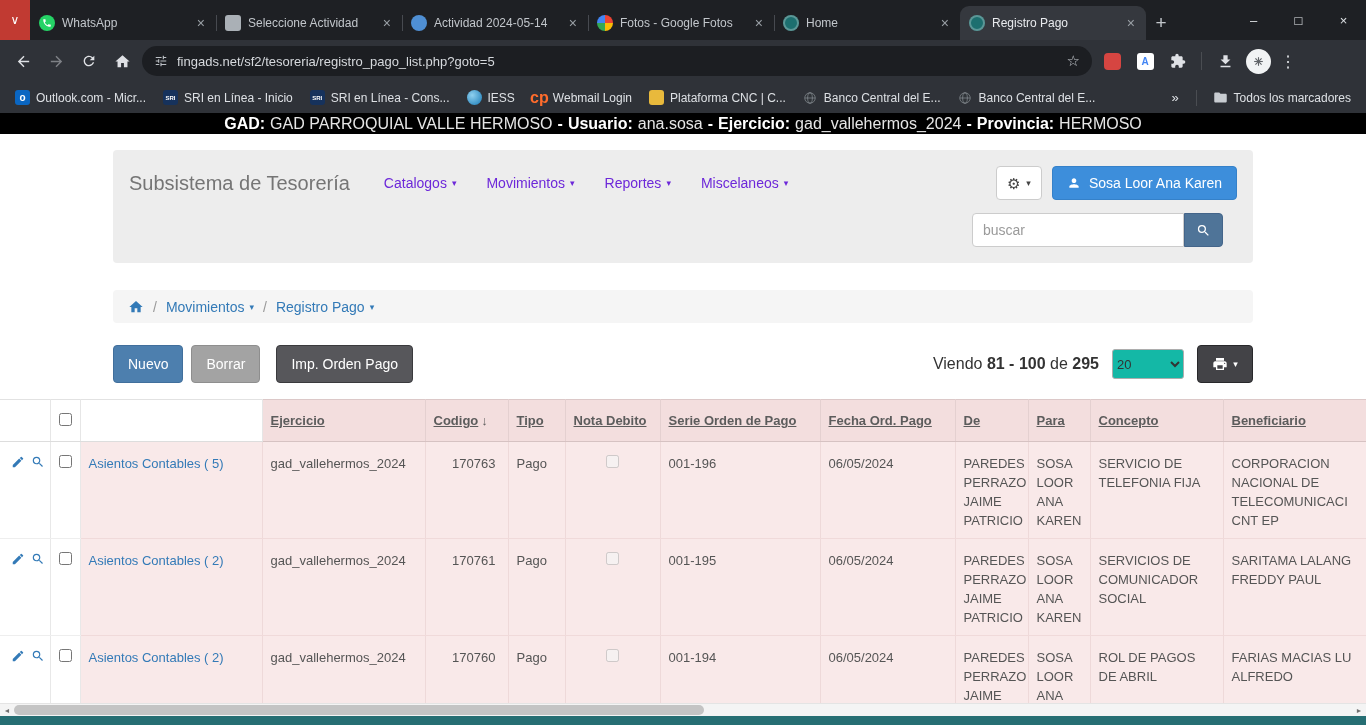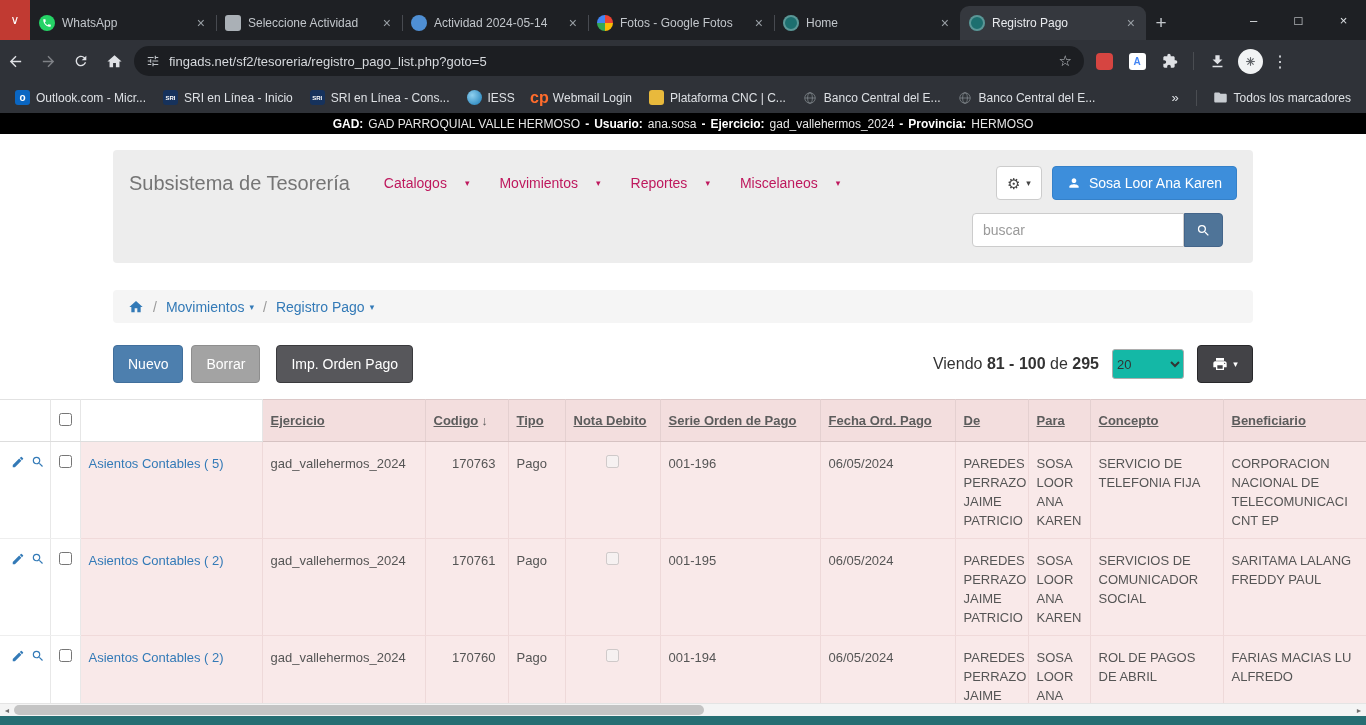--- a/index.html
+++ b/index.html
@@ -19,21 +19,21 @@
   .winctl{margin-left:auto;display:flex;height:40px}
   .winctl span{width:45px;display:flex;align-items:center;justify-content:center;color:#dfe2e6;font-size:13px;cursor:pointer}
   .fav{width:16px;height:16px;border-radius:50%;flex:none;display:flex;align-items:center;justify-content:center;overflow:hidden}
   .fav-whatsapp{background:#25d366}
   .fav-doc{background:#aab0b6;border-radius:3px}
   .fav-blue{background:#4f8fd4}
   .fav-photos{background:conic-gradient(#ea4335 0 90deg,#fbbc04 90deg 180deg,#34a853 180deg 270deg,#4285f4 270deg 360deg)}
   .fav-teal{background:#1d6f6f;box-shadow:inset 0 0 0 2px rgba(255,255,255,.28)}
 
   
-  .toolbar{height:42px;background:#2f3238;display:flex;align-items:center;padding:0 2px;gap:7px;flex:none}
+  .toolbar{height:42px;background:#2f3238;display:flex;align-items:center;padding:0 10px;gap:7px;flex:none}
   .tb-icon{width:26px;height:26px;display:flex;align-items:center;justify-content:center;flex:none;cursor:pointer}
   .dim svg{opacity:.45}
   .url-pill{height:30px;background:#1c1e22;border-radius:15px;display:flex;align-items:center;gap:9px;padding:0 12px;flex:1;max-width:950px;min-width:0}
   .url-text{color:#d6d9dd;font-size:13px;white-space:nowrap;overflow:hidden;flex:1}
   .star{color:#c3c7cc;font-size:15px;cursor:pointer}
   .ext-red{width:17px;height:17px;border-radius:4px;background:#d64541}
   .ext-translate{width:17px;height:17px;border-radius:3px;background:#fff;display:flex;align-items:center;justify-content:center;font-size:10px;font-weight:bold;color:#4285f4}
   .tb-divider{width:1px;height:18px;background:#4a4d52;margin:0 3px}
   .avatar{width:25px;height:25px;border-radius:50%;background:#f1f3f4;display:flex;align-items:center;justify-content:center}
   .menu-dots{color:#dfe1e5;font-size:16px;width:20px;text-align:center;cursor:pointer}
@@ -46,28 +46,28 @@
   .ico-sri{background:#16325c;color:#fff;font-size:6px;letter-spacing:0}
   .ico-iess{background:radial-gradient(circle at 35% 35%,#8fd0ef,#1779b5);border-radius:50%}
   .ico-cp{color:#ff6c2c;font-size:16px}
   .ico-cnc{background:#e8b93c;border-radius:3px}
   .bm-spacer{flex:1}
   .bm-overflow{color:#dde0e4;font-size:13px;padding:0 8px;cursor:pointer}
   .bm-divider{width:1px;height:16px;background:#4a4d52;margin:0 6px}
 
   
   .page{flex:1;background:#fff;position:relative;overflow:hidden}
-  .infobar{height:21px;background:#000;color:#e6e6e6;font-size:12px;display:flex;align-items:center;justify-content:center;gap:5px;white-space:nowrap}
+  .infobar{height:21px;background:#000;color:#e6e6e6;font-size:16px;display:flex;align-items:center;justify-content:center;gap:5px;white-space:nowrap}
   .ib-b{font-weight:bold;color:#fff}
   .container{width:1140px;margin:16px auto}
 
   .panel{background:#ededed;margin-top:14px;padding:16px;border-radius:4px}
   .panel-row1{display:flex;align-items:center}
   .app-title{font-size:20px;color:#757575;margin-right:34px;white-space:nowrap}
-  .nav-item{display:inline-flex;align-items:center;gap:18px;color:#be185d;font-size:14px;margin-right:30px;cursor:pointer}
+  .nav-item{display:inline-flex;align-items:center;gap:5px;color:#6d28d9;font-size:14px;margin-right:30px;cursor:pointer}
   .caret{font-size:9px}
   .spacer{flex:1}
   .gear-btn{background:#fff;border:1px solid #ccc;border-radius:4px;height:34px;padding:0 10px;display:flex;align-items:center;gap:6px;color:#444;cursor:pointer;font-family:inherit}
   .gear-glyph{font-size:15px;line-height:1}
   .user-btn{background:#3d8edb;border:1px solid #3581c9;border-radius:4px;height:34px;padding:0 14px;display:flex;align-items:center;gap:8px;color:#fff;font-size:14px;margin-left:10px;cursor:pointer;font-family:inherit}
   .panel-row2{display:flex;justify-content:flex-end;margin-top:13px;padding-right:14px}
   .search-input{width:212px;height:34px;border:1px solid #ccc;border-radius:4px 0 0 4px;padding:0 10px;font-size:14px;color:#555;background:#fff;outline:none;font-family:inherit}
   .search-input::placeholder{color:#9a9a9a}
   .search-btn{width:39px;height:34px;background:#4f7498;border:1px solid #44658a;border-radius:0 4px 4px 0;display:flex;align-items:center;justify-content:center;cursor:pointer}
 

